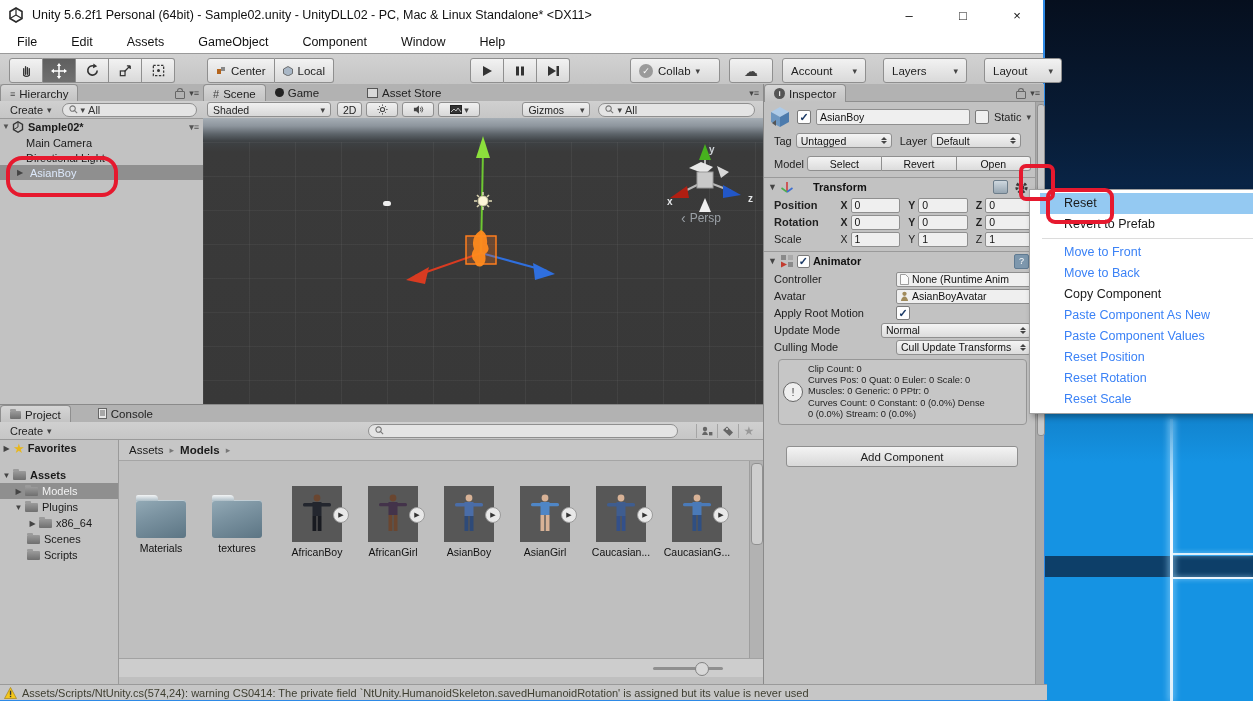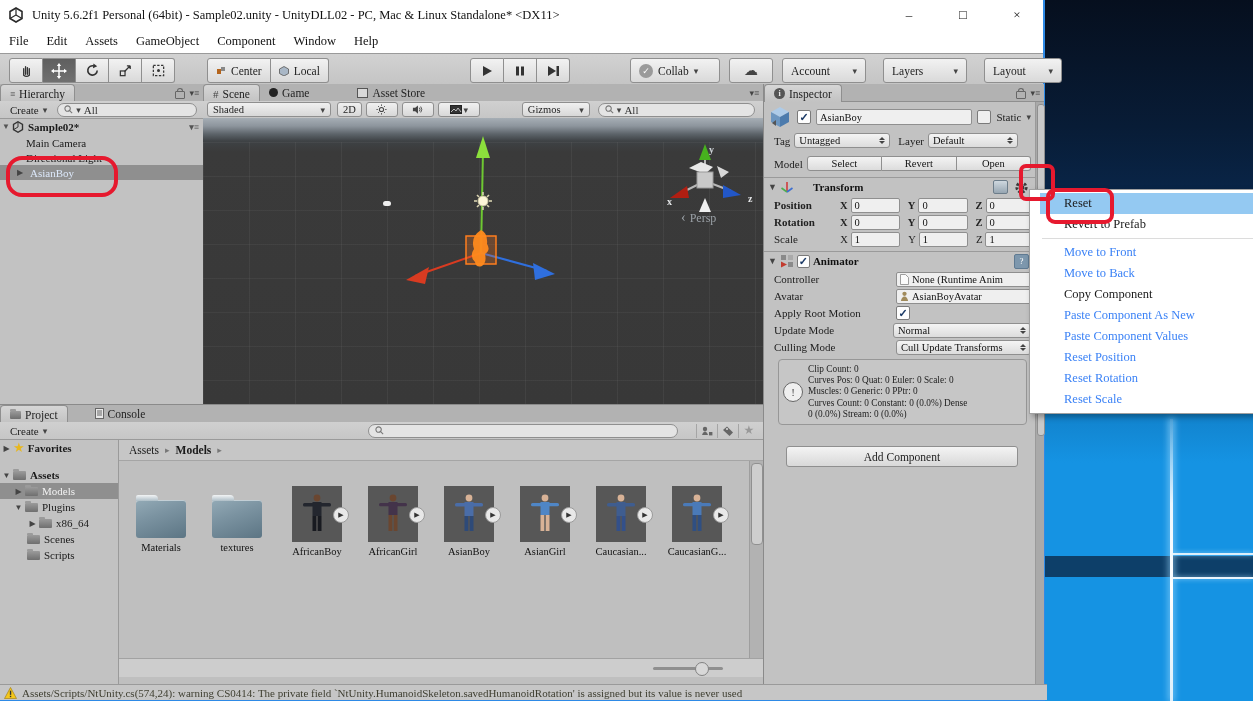--- a/index.html
+++ b/index.html
@@ -1,37 +1,37 @@
 <!DOCTYPE html>
 <html><head>
 <meta charset="utf-8">
 <style>
   html,body{margin:0;padding:0;background:#000;}
   #stage{position:relative;width:1253px;height:701px;overflow:hidden;
-    font-family:Liberation Serif, serif;font-size:11px;color:#222;
+    font-family:Liberation Sans, sans-serif;font-size:11px;color:#222;
     -webkit-font-smoothing:antialiased;}
   .flex{display:flex;align-items:center;}
   
   #desktop{position:absolute;inset:0;
     background:linear-gradient(180deg,#060f1e 0%,#081c36 18%,#0a2c55 35%,#0e4c86 48%,#1180c9 58%,#1593e3 66%,#1593e3 100%);}
   .win-band{position:absolute;left:1045px;right:0;top:556px;height:21px;background:#0d3f69;}
   .win-vline{position:absolute;left:1170px;top:419px;width:3px;bottom:0;
     background:linear-gradient(180deg,rgba(255,255,255,.25),#eaf6ff 30%,#fff 60%,rgba(255,255,255,.85));
     box-shadow:0 0 7px 1px rgba(160,220,255,.8);}
   .win-hline1{position:absolute;left:1173px;width:80px;top:553px;height:2px;background:rgba(255,255,255,.85);box-shadow:0 0 5px rgba(170,225,255,.9);}
   .win-hline2{position:absolute;left:1173px;width:80px;top:577px;height:2px;background:rgba(255,255,255,.9);box-shadow:0 0 5px rgba(170,225,255,.9);}
   
   #uwin{position:absolute;left:0;top:0;width:1043px;height:699px;background:#c2c2c2;
     border-right:2px solid #2e8ae6;border-bottom:2px solid #2e8ae6;box-sizing:content-box;}
   #titlebar{position:absolute;left:0;top:0;width:1043px;height:30px;background:#fff;border-bottom:1px solid #e8e8e8;}
   .title-text{font-size:12.5px;color:#111;margin-left:8px;}
   .win-ctrls{position:absolute;right:14px;top:0;height:30px;display:flex;align-items:center;gap:30px;}
   .win-btn{width:24px;text-align:center;font-size:13px;color:#111;cursor:default;}
   #menubar{position:absolute;left:0;top:30px;width:1043px;height:23px;background:#fff;display:flex;align-items:center;}
-  .menu-item{padding:0 9px;font-size:12.5px;color:#111;}
+  .menu-item{padding:0 17px;font-size:12.5px;color:#111;}
   
   #toolbar{position:absolute;left:0;top:53px;width:1043px;height:31px;
     background:linear-gradient(#d2d2d2,#c4c4c4);border-top:1px solid #9a9a9a;border-bottom:1px solid #8f8f8f;}
   .tgroup{position:absolute;top:4px;display:flex;justify-content:flex-end;}
   .tbtn{width:32px;height:23px;background:linear-gradient(#f2f2f2,#d9d9d9);border:1px solid #8f8f8f;border-left:none;
     display:flex;align-items:center;justify-content:center;}
   .tbtn:first-child{border-left:1px solid #8f8f8f;border-radius:3px 0 0 3px;}
   .tbtn:last-child{border-radius:0 3px 3px 0;}
   .tbtn.active{background:linear-gradient(#5f5f5f,#707070);}
   .lbtn{height:23px;background:linear-gradient(#f2f2f2,#d9d9d9);border:1px solid #8f8f8f;border-radius:3px;
@@ -587,21 +587,21 @@
             <span>AsianBoyAvatar</span>
           </div>
         </div>
         <div class="ins-row">
           <span style="width:122px">Apply Root Motion</span>
           <span class="chk">
               <span>✓</span>
             </span>
         </div>
         <div class="ins-row">
-          <span style="width:119px">Update Mode</span>
+          <span style="width:107px">Update Mode</span>
           <div class="drop" style="flex:1">
             <span>Normal</span>
             <span class="popicon">
                 <i class="up"></i>
                 <i class="dn"></i>
               </span>
           </div>
         </div>
         <div class="ins-row">
           <span style="width:122px">Culling Mode</span>

